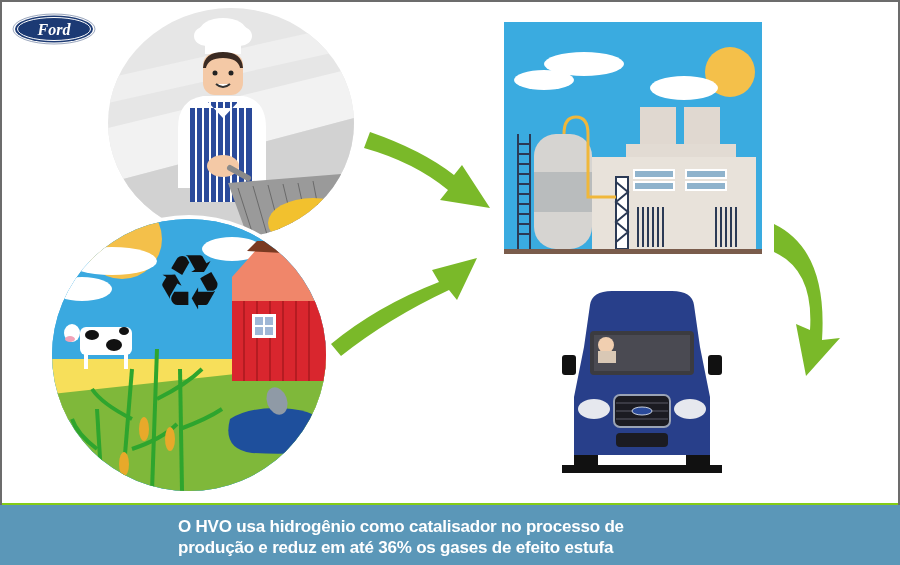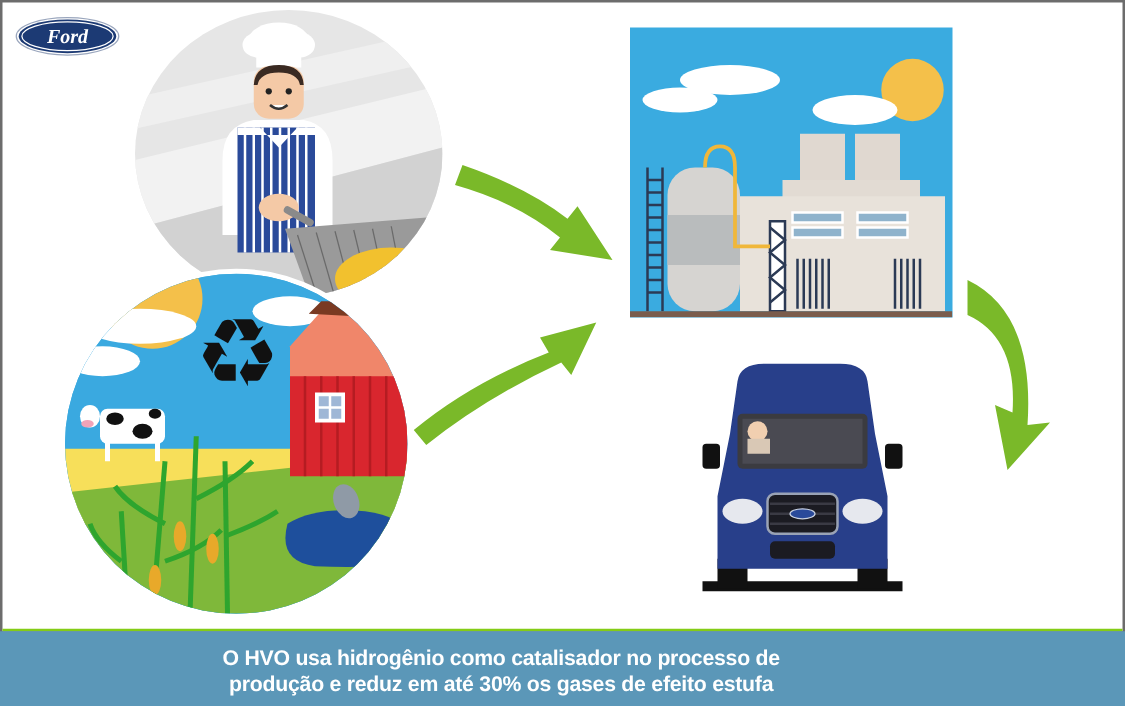--- a/index.html
+++ b/index.html
@@ -1,18 +1,18 @@
 <!DOCTYPE html>
 <html><head>
 <meta charset="utf-8">
 <style>
   html, body { margin:0; padding:0; }
   body { width:900px; height:565px; position:relative; overflow:hidden; background:#6c6c6c; font-family:"Liberation Sans", sans-serif; }
   .canvas { position:absolute; left:2px; top:2px; width:896px; height:501px; background:#ffffff; border-bottom:2px solid #84cc16; overflow:hidden; }
-  .caption-bar { position:absolute; left:0; top:505px; width:900px; height:60px; background:#5b97b8; color:#ffffff;text-align:center; }
+  .caption-bar { position:absolute; left:0; top:505px; width:900px; height:60px; background:#5b97b8; color:#ffffff; }
   .caption-text { position:absolute; left:178px; top:11px; font-size:17px; font-weight:bold; line-height:21px; letter-spacing:-0.2px; }
   .logo { position:absolute; left:10px; top:11px; width:84px; height:32px; }
   .circle { position:absolute; border-radius:50%; overflow:hidden; }
   .abs { position:absolute; }
 </style>
 </head>
 <body>
 
 <div class="canvas">
 
@@ -220,15 +220,15 @@
         </g>
       <ellipse cx="90" cy="124" rx="10" ry="4" fill="#2a4a9a" stroke="#c9d1e0" stroke-width="1"></ellipse>
       <rect x="64" y="146" width="52" height="14" rx="4" fill="#1b1b22"></rect>
     </svg>
   </div>
 </div>
 
 <div class="caption-bar">
   <div class="caption-text">
     <div>O HVO usa hidrogênio como catalisador no processo de</div>
-    <div>produção e reduz em até 30% os gases de efeito estufa</div>
+    <div>produção e reduz em até 36% os gases de efeito estufa</div>
   </div>
 </div>
 
 </body></html>

